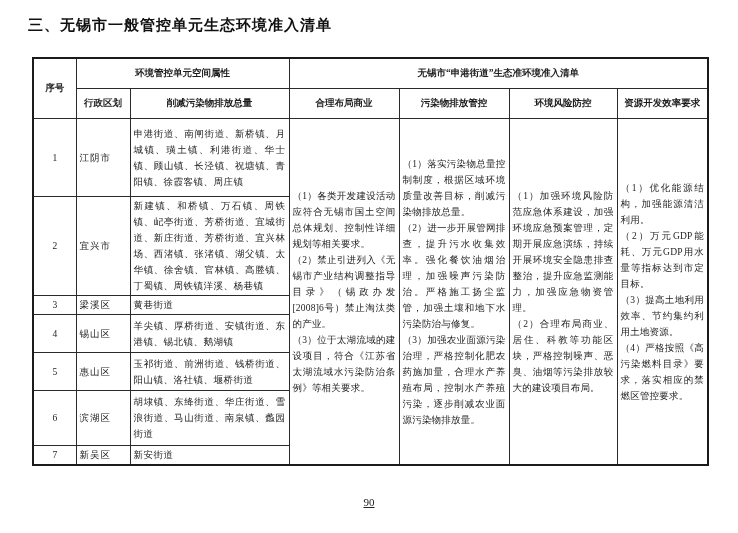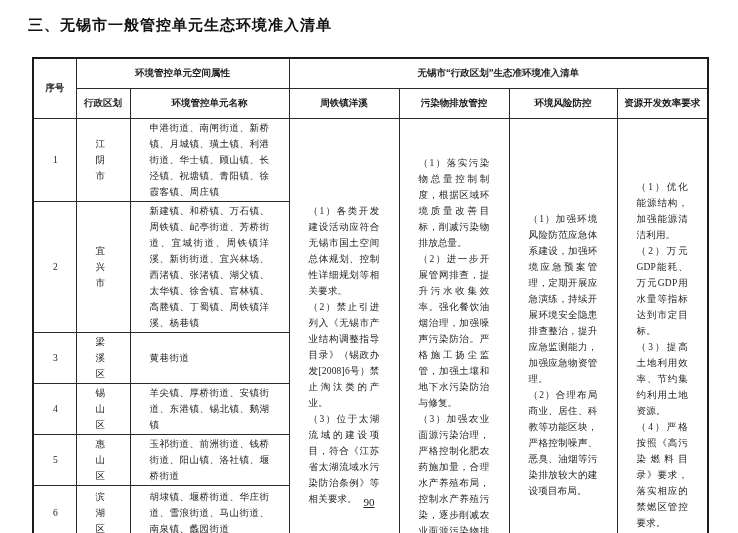--- a/index.html
+++ b/index.html
@@ -32,21 +32,21 @@
     left: 32px;
     top: 57px;
     width: 675px;
     border-collapse: collapse;
     table-layout: fixed;
     border: 2px solid #1b1b1b;
   }
   table.doc-table th,
   table.doc-table td {
     border: 1px solid #2a2a2a;
-    padding: 1px 19px;
+    padding: 1px 3px;
     font-size: 9.5px;
     line-height: 16px;
     vertical-align: middle;
     overflow: hidden;
   }
   table.doc-table thead th {
     font-weight: 700;
     text-align: center;
     padding: 7px 2px;
     line-height: 15px;
@@ -106,26 +106,26 @@
       <col style="width:159px">
       <col style="width:110px">
       <col style="width:110px">
       <col style="width:108px">
       <col style="width:91px">
     </colgroup>
     <thead>
       <tr class="hrow-a">
         <th rowspan="2">序号</th>
         <th colspan="2">环境管控单元空间属性</th>
-        <th colspan="4">无锡市“行政区划”生态准环境准入清单</th>
+        <th colspan="4">无锡市“申港街道”生态准环境准入清单</th>
       </tr>
       <tr class="hrow-b">
         <th>行政区划</th>
-        <th>环境管控单元名称</th>
-        <th>周铁镇洋溪</th>
+        <th>削减污染物排放总量</th>
+        <th>合理布局商业</th>
         <th>污染物排放管控</th>
         <th>环境风险防控</th>
         <th>资源开发效率要求</th>
       </tr>
     </thead>
     <tbody>
       <tr class="r1">
         <td class="c-no">1</td>
         <td class="c-district">江阴市</td>
         <td class="c-units">申港街道、南闸街道、新桥镇、月城镇、璜土镇、利港街道、华士镇、顾山镇、长泾镇、祝塘镇、青阳镇、徐霞客镇、周庄镇</td>
@@ -138,41 +138,41 @@
         <td class="c-policy" rowspan="7">（1）加强环境风险防范应急体系建设，加强环境应急预案管理，定期开展应急演练，持续开展环境安全隐患排查整治，提升应急监测能力，加强应急物资管理。
 （2）合理布局商业、居住、科教等功能区块，严格控制噪声、恶臭、油烟等污染排放较大的建设项目布局。</td>
         <td class="c-policy" rowspan="7">（1）优化能源结构，加强能源清洁利用。
 （2）万元GDP能耗、万元GDP用水量等指标达到市定目标。
 （3）提高土地利用效率、节约集约利用土地资源。
 （4）严格按照《高污染燃料目录》要求，落实相应的禁燃区管控要求。</td>
       </tr>
       <tr class="r2">
         <td class="c-no">2</td>
         <td class="c-district">宜兴市</td>
-        <td class="c-units">新建镇、和桥镇、万石镇、周铁镇、屺亭街道、芳桥街道、宜城街道、周铁镇洋溪、新街街道、宜兴林场、西渚镇、张渚镇、湖父镇、太华镇、徐舍镇、官林镇、高塍镇、丁蜀镇、周铁镇洋溪、杨巷镇</td>
+        <td class="c-units">新建镇、和桥镇、万石镇、周铁镇、屺亭街道、芳桥街道、宜城街道、新庄街道、芳桥街道、宜兴林场、西渚镇、张渚镇、湖父镇、太华镇、徐舍镇、官林镇、高塍镇、丁蜀镇、周铁镇洋溪、杨巷镇</td>
       </tr>
       <tr class="r3">
         <td class="c-no">3</td>
         <td class="c-district">梁溪区</td>
         <td class="c-units">黄巷街道</td>
       </tr>
       <tr class="r4">
         <td class="c-no">4</td>
         <td class="c-district">锡山区</td>
         <td class="c-units">羊尖镇、厚桥街道、安镇街道、东港镇、锡北镇、鹅湖镇</td>
       </tr>
       <tr class="r5">
         <td class="c-no">5</td>
         <td class="c-district">惠山区</td>
         <td class="c-units">玉祁街道、前洲街道、钱桥街道、阳山镇、洛社镇、堰桥街道</td>
       </tr>
       <tr class="r6">
         <td class="c-no">6</td>
         <td class="c-district">滨湖区</td>
-        <td class="c-units">胡埭镇、堰桥街道、华庄街道、雪浪街道、马山街道、南泉镇、蠡园街道</td>
+        <td class="c-units">胡埭镇、东绛街道、华庄街道、雪浪街道、马山街道、南泉镇、蠡园街道</td>
       </tr>
       <tr class="r7">
         <td class="c-no">7</td>
         <td class="c-district">新吴区</td>
         <td class="c-units">新安街道</td>
       </tr>
     </tbody>
   </table>
 
   <div class="page-num">90</div>

